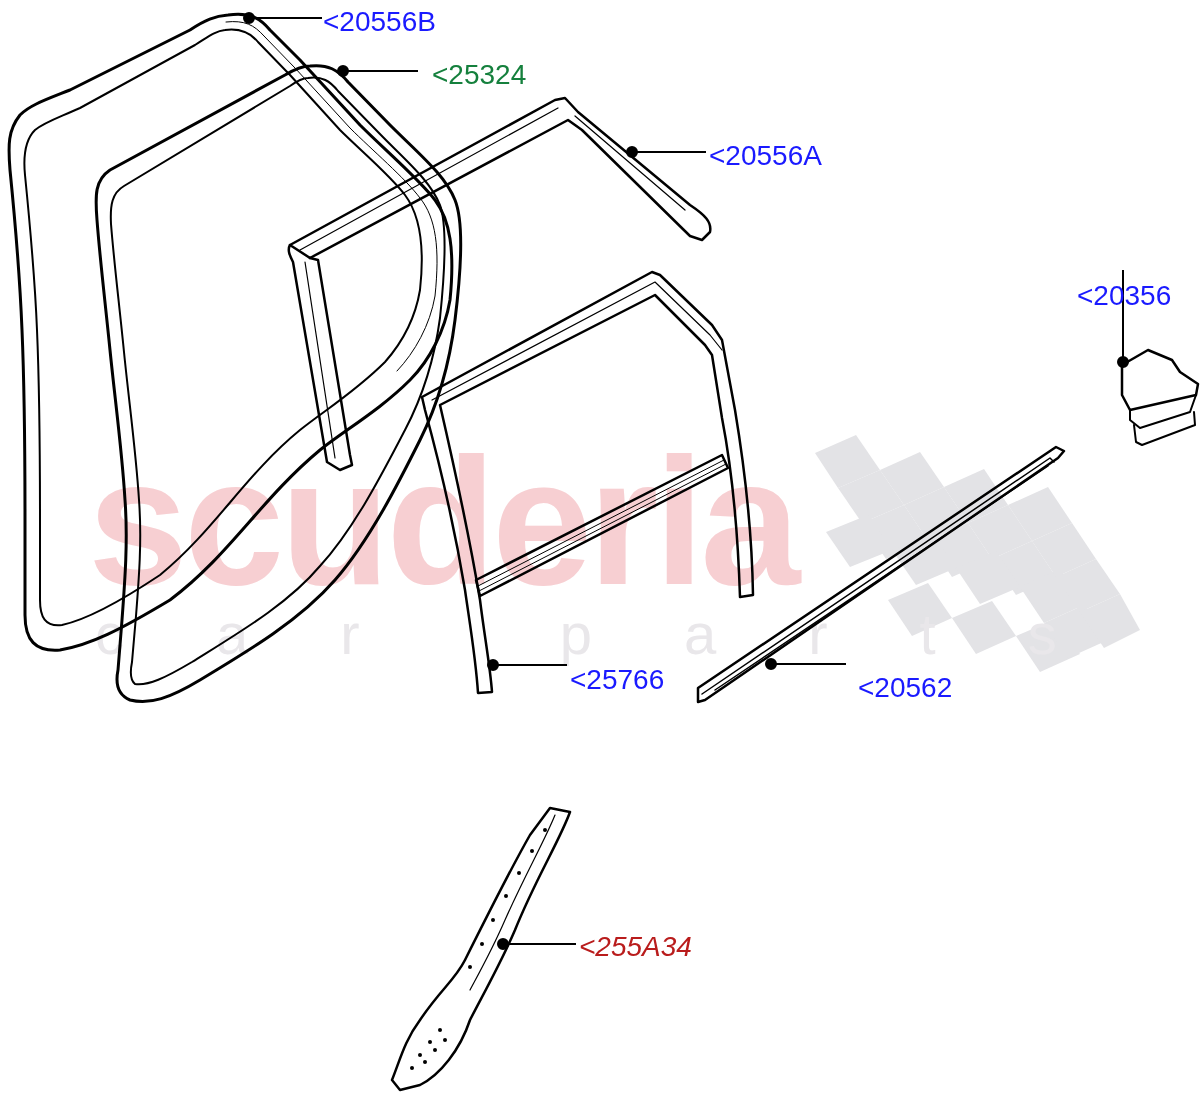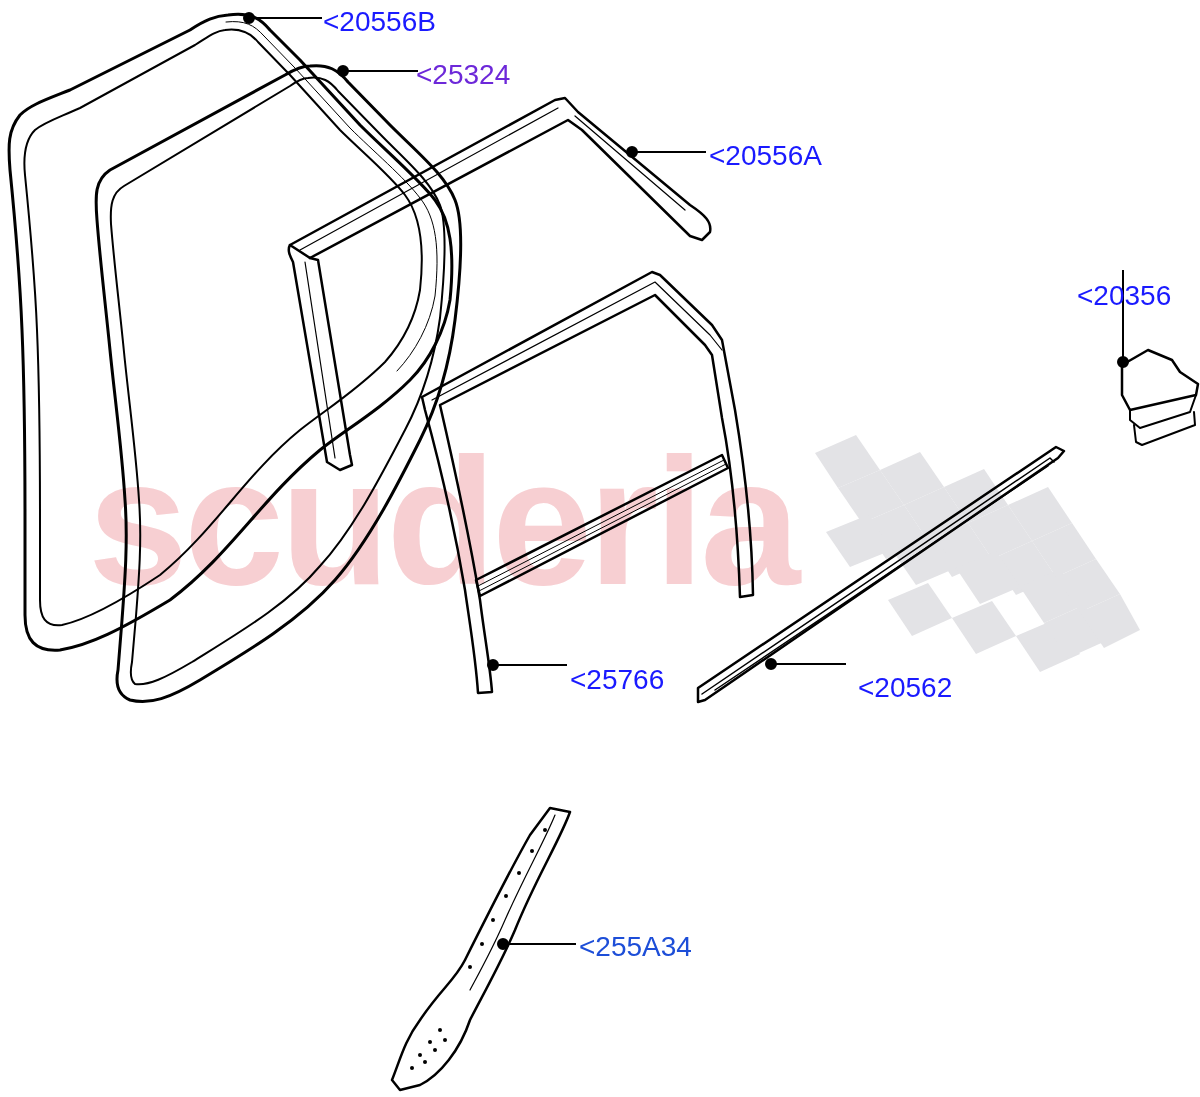--- a/index.html
+++ b/index.html
@@ -36,20 +36,21 @@
       <polygon points="1016,636 1056,619 1080,654 1040,672"></polygon>
       <polygon points="1044,623 1084,605 1108,640 1068,658"></polygon>
       <polygon points="1056,577 1096,559 1120,594 1080,612"></polygon>
       <polygon points="1080,612 1120,594 1140,630 1104,648"></polygon>
       <polygon points="1032,541 1072,523 1096,559 1056,577"></polygon>
       <polygon points="1008,505 1048,487 1072,523 1032,541"></polygon>
     </g>
   </svg>
 
   <div class="wm-text wm-main" style="color:#f7cfd2;">scuderia</div>
+  <div class="wm-text wm-sub" style="color:#e9e7ea;">car parts</div>
 
   <svg width="1200" height="1097" viewBox="0 0 1200 1097">
     <g fill="none" stroke="#000" stroke-linejoin="round" stroke-linecap="round">
 
       <g>
         <path stroke-width="3" d="M 228,15 C 250,12 260,18 270,30 L 300,60 L 360,125 C 385,150 420,180 435,200
           C 450,220 455,250 450,300 C 445,330 430,360 410,380 C 380,410 345,430 320,450
           C 260,500 230,555 170,600 C 120,630 90,645 60,650 C 35,652 25,640 25,615
           L 25,520 C 25,470 25,400 22,330 C 20,280 15,220 10,170 C 8,145 8,130 20,115
           C 30,105 45,100 70,90 L 190,30 C 205,20 215,16 228,15 Z"></path>
@@ -152,20 +153,20 @@
           <circle cx="771" cy="664" r="5"></circle>
       </g>
       <g>
         <line x1="503" y1="944" x2="576" y2="944"></line>
           <circle cx="503" cy="944" r="5"></circle>
       </g>
     </g>
   </svg>
 
   <div class="callout" style="left:323px; top:8px; color:#1a1aff;">&lt;20556B</div>
-  <div class="callout" style="left:416px; top:61px; color:#6d28d9;">&lt;25324</div>
+  <div class="callout" style="left:432px; top:61px; color:#15803d;">&lt;25324</div>
   <div class="callout" style="left:709px; top:142px; color:#1a1aff;text-align:center;">&lt;20556A</div>
   <div class="callout" style="left:1077px; top:244px; color:#1a1aff;margin-top:38px;">&lt;20356</div>
   <div class="callout" style="left:570px; top:654px; color:#1a1aff;margin-top:12px;">&lt;25766</div>
   <div class="callout" style="left:858px; top:654px; color:#1a1aff;margin-top:20px;">&lt;20562</div>
-  <div class="callout" style="left:579px; top:933px; color:#1d4ed8;">&lt;255A34</div>
+  <div class="callout" style="left:579px; top:933px; color:#b91c1c;font-style:italic;">&lt;255A34</div>
 
 </div>
 
 </body></html>

